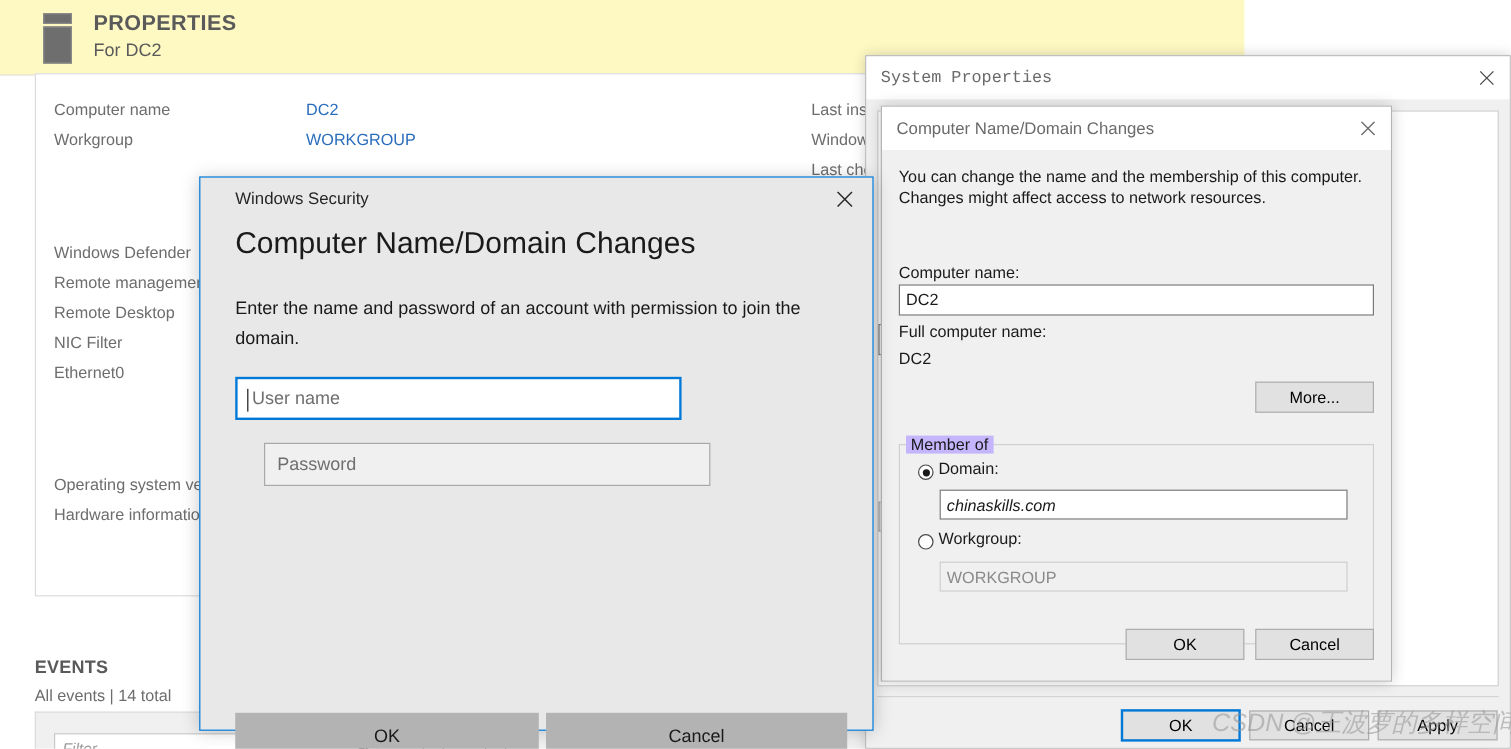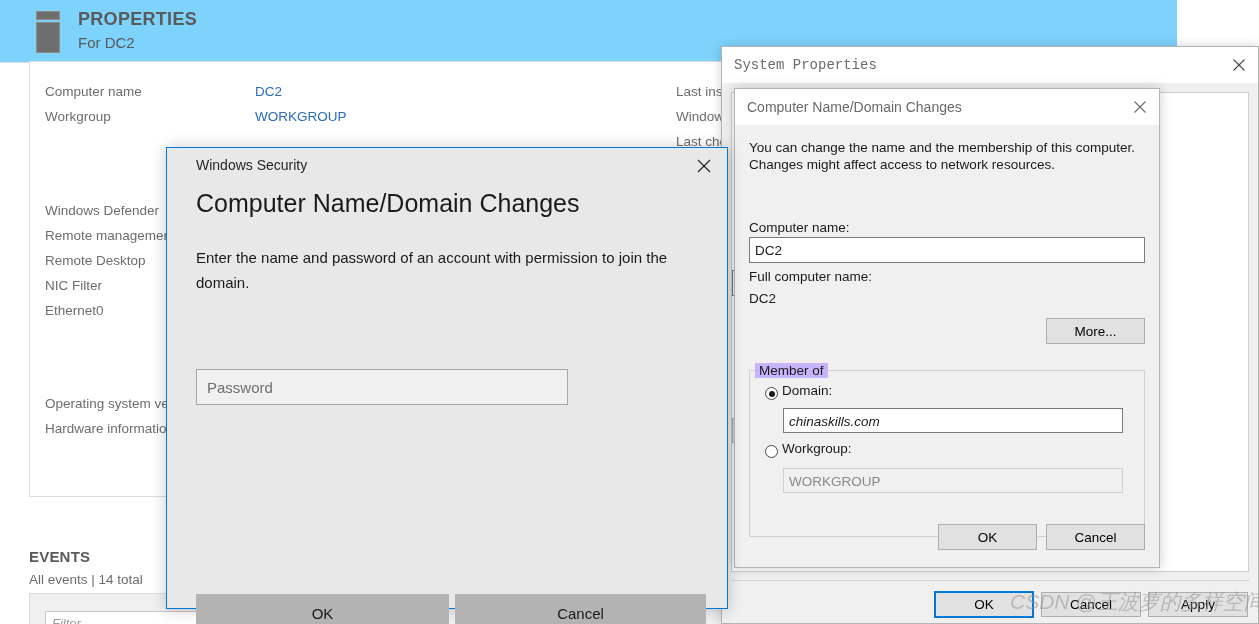--- a/index.html
+++ b/index.html
@@ -21,22 +21,22 @@
   
   .sm-page {
     position: absolute;
     left: 0; top: 0;
     width: 1259px; height: 624px;
     background: #ffffff;
   }
   .props-header {
     position: absolute;
     left: 0; top: 0;
-    width: 1177px; height: 62px;
-    background: #7dd3fc;
+    width: 1037px; height: 62px;
+    background: #fef9c3;
     border-bottom: 1px solid #e0e0e0;
   }
   .server-icon {
     position: absolute;
     left: 36px; top: 11px;
     width: 24px; height: 42px;
   }
   .server-icon .si-top {
     position: absolute; left: 0; top: 0;
     width: 24px; height: 9px;
@@ -369,20 +369,21 @@
     background: #ffffff;
     border: 1px solid #a0a0a0;
   }
   .winsec-input.focused {
     border: 2px solid #0078d7;
     background: #ffffff;
   }
   .winsec-input.pw {
     background: #f0f0f0;
     border: 1px solid #a8a8a8;
+    margin-left: 24px;
   }
   .winsec-ph {
     position: absolute;
     left: 10px; top: 50%;
     transform: translateY(-50%);
     font-size: 15px;
     color: #6f6f6f;
   }
   .caret {
     position: absolute;
@@ -551,20 +552,24 @@
         <svg viewBox="0 0 14 14" width="14" height="14">
           <line x1="1" y1="1" x2="13" y2="13" stroke="#262626" stroke-width="1.2"></line>
           <line x1="13" y1="1" x2="1" y2="13" stroke="#262626" stroke-width="1.2"></line>
         </svg>
       </div>
     </div>
 
     <div class="winsec-heading">Computer Name/Domain Changes</div>
     <div class="winsec-desc">Enter the name and password of an account with permission to join the domain.</div>
 
+    <div class="winsec-input focused" style="top:166px;">
+      <div class="caret"></div>
+      <span class="winsec-ph" style="left:12px;">User name</span>
+    </div>
 
     <div class="winsec-input pw" style="top:221px;">
       <span class="winsec-ph">Password</span>
     </div>
 
     <div class="winsec-btn" style="left:29px; width:253px;">OK</div>
     <div class="winsec-btn" style="left:288px; width:251px;">Cancel</div>
   </div>
 
   <div class="watermark">CSDN @王波萝的多样空间</div>

